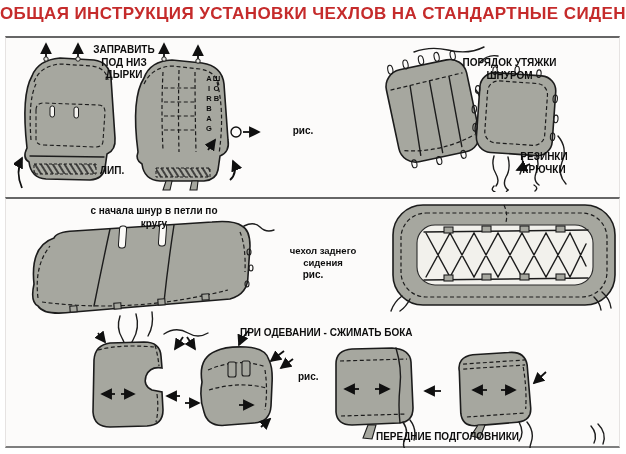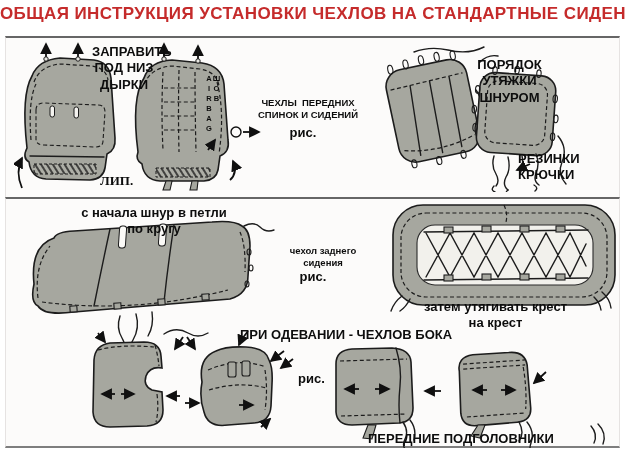--- a/index.html
+++ b/index.html
@@ -6,21 +6,21 @@
   .page{position:relative;width:626px;height:454px;background:#ffffff;
         font-family:"Liberation Sans",sans-serif;overflow:hidden;}
   .title{position:absolute;left:0;top:4px;width:626px;text-align:center;
          font-size:17px;font-weight:bold;letter-spacing:.4px;
          color:var(--title,#c52b2b);white-space:nowrap;}
   .panel{position:absolute;background:#fcfbfa;border:1px solid #e6e3e2;
          border-top:2px solid #666;}
   .panel1{left:5px;top:36px;width:613px;height:159px;}
   .panel2{left:5px;top:197px;width:613px;height:247px;border-bottom:2px solid #7e7e7e;}
   .fig{position:absolute;z-index:2;}
-  .note{position:absolute;z-index:5;font-weight:bold;font-size:13px;line-height:1.25;
+  .note{position:absolute;z-index:5;font-weight:bold;font-size:10px;line-height:1.25;
         color:#0d0d0d;white-space:pre-wrap;}
   .center{text-align:center;}
   .nowrap{white-space:nowrap;}
   .cap{font-size:9.5px;}
   .vert{writing-mode:vertical-rl;text-orientation:upright;letter-spacing:1px;
         font-size:7.5px;line-height:1;}
   
   .seat{fill:var(--seat_fill,#a6a79f);stroke:var(--outline,#1c1c1c);stroke-width:1.6;}
   .lt{stroke-width:1.1;}
   .ln{stroke:var(--outline,#1c1c1c);fill:none;stroke-width:1.4;stroke-linecap:round;}
@@ -88,23 +88,21 @@
     <g>
       <circle cx="222" cy="92" r="5" fill="none" stroke="#101010" stroke-width="1.4"></circle>
       <line class="arr" x1="229" y1="92" x2="245" y2="92"></line>
     </g>
   </svg>
 
   <div class="note center" style="left:92px;top:44px;width:64px;">ЗАПРАВИТЬ
 ПОД НИЗ
 ДЫРКИ</div>
   <div class="note vert" style="left:205px;top:74px;height:80px;">ШОВ AIRBAG</div>
-  <div class="note nowrap" style="left:100px;top:173px;font-family:Liberation Serif, serif;">ЛИП.</div>
-  <div class="note center cap" style="left:253px;top:97px;width:110px;">ЧЕХЛЫ  ПЕРЕДНИХ
-СПИНОК И СИДЕНИЙ</div>
+  <div class="note nowrap" style="left:100px;top:165px;">ЛИП.</div>
   <div class="note center" style="left:283px;top:125px;width:40px;">рис.</div>
 
   <svg class="fig" style="left:384px;top:40px" width="240" height="152" viewBox="0 0 240 152">
     <g transform="rotate(-12 48 72)">
       <rect class="seat" x="8" y="24" width="82" height="94" rx="17"></rect>
       <path class="dsh" d="M12,42 L86,40"></path>
       <path class="ln lt" d="M32,42 L28,112 M52,41 L50,114 M72,41 L70,112"></path>
       <path class="dsh" d="M13,104 Q48,114 85,103"></path>
       <g>
         <ellipse class="loop" cx="16" cy="22" rx="2.5" ry="4.5"></ellipse>
@@ -192,21 +190,20 @@
         <rect class="seat lt" x="58" y="79" width="9" height="6"></rect>
         <rect class="seat lt" x="96" y="78" width="9" height="6"></rect>
         <rect class="seat lt" x="134" y="78" width="9" height="6"></rect>
         <rect class="seat lt" x="170" y="78" width="9" height="6"></rect>
       </g>
       <path class="dsh" d="M118,9 q4,9 2,17"></path>
       <path class="ln lt" d="M16,100 q-8,6 -11,15 M24,103 q-4,8 -10,12 M216,96 q8,7 9,16 M208,101 q6,6 7,13"></path>
     </g>
   </svg>
 
-  <div class="note center" style="left:418px;top:299px;width:155px;">затем утягивать крест на крест</div>
 
   <svg class="fig" style="left:58px;top:330px" width="566" height="118" viewBox="0 0 566 118">
     <g>
       <path class="seat" d="M36,30 Q37,15 52,13 L86,12 Q102,12 103,26 L104,38 Q92,36 88,46 Q85,56 94,60 L104,62 L105,80 Q105,95 89,96 L52,97 Q36,97 35,82 Z"></path>
       <path class="dsh" d="M97,15 Q100,26 101,36 M99,64 Q101,80 98,92 M40,20 Q62,14 96,17"></path>
       <line class="arr" x1="40" y1="3" x2="47" y2="12"></line>
       <line class="arr" x1="57" y1="64" x2="44" y2="64"></line>
       <line class="arr" x1="63" y1="64" x2="76" y2="64"></line>
       <line class="arr" x1="122" y1="66" x2="109" y2="66"></line>
       <line class="arr" x1="125" y1="7" x2="117" y2="19"></line>
@@ -243,17 +240,17 @@
       </g>
       <path class="seat lt" d="M420,95 l-7,11 l9,2 l5,-13 z"></path>
       <path class="ln lt" d="M461,92 q6,11 0,19 M469,92 q8,10 4,21 q-3,8 3,11"></path>
       <line class="arr" x1="429" y1="60" x2="415" y2="60"></line>
       <line class="arr" x1="443" y1="60" x2="457" y2="60"></line>
       <line class="arr" x1="488" y1="42" x2="476" y2="53"></line>
     </g>
     <path class="ln lt" d="M533,96 q7,8 3,17 M540,94 q9,9 5,20"></path>
   </svg>
 
-  <div class="note nowrap" style="left:240px;top:327px;">ПРИ ОДЕВАНИИ - ЧЕХЛОВ БОКА</div>
+  <div class="note nowrap" style="left:240px;top:327px;">ПРИ ОДЕВАНИИ - СЖИМАТЬ БОКА</div>
   <div class="note" style="left:298px;top:371px;">рис.</div>
-  <div class="note nowrap" style="left:368px;top:431px;text-align:right;">ПЕРЕДНИЕ ПОДГОЛОВНИКИ</div>
+  <div class="note nowrap" style="left:376px;top:431px;text-align:right;">ПЕРЕДНИЕ ПОДГОЛОВНИКИ</div>
 
 </div>
 
 </body></html>

